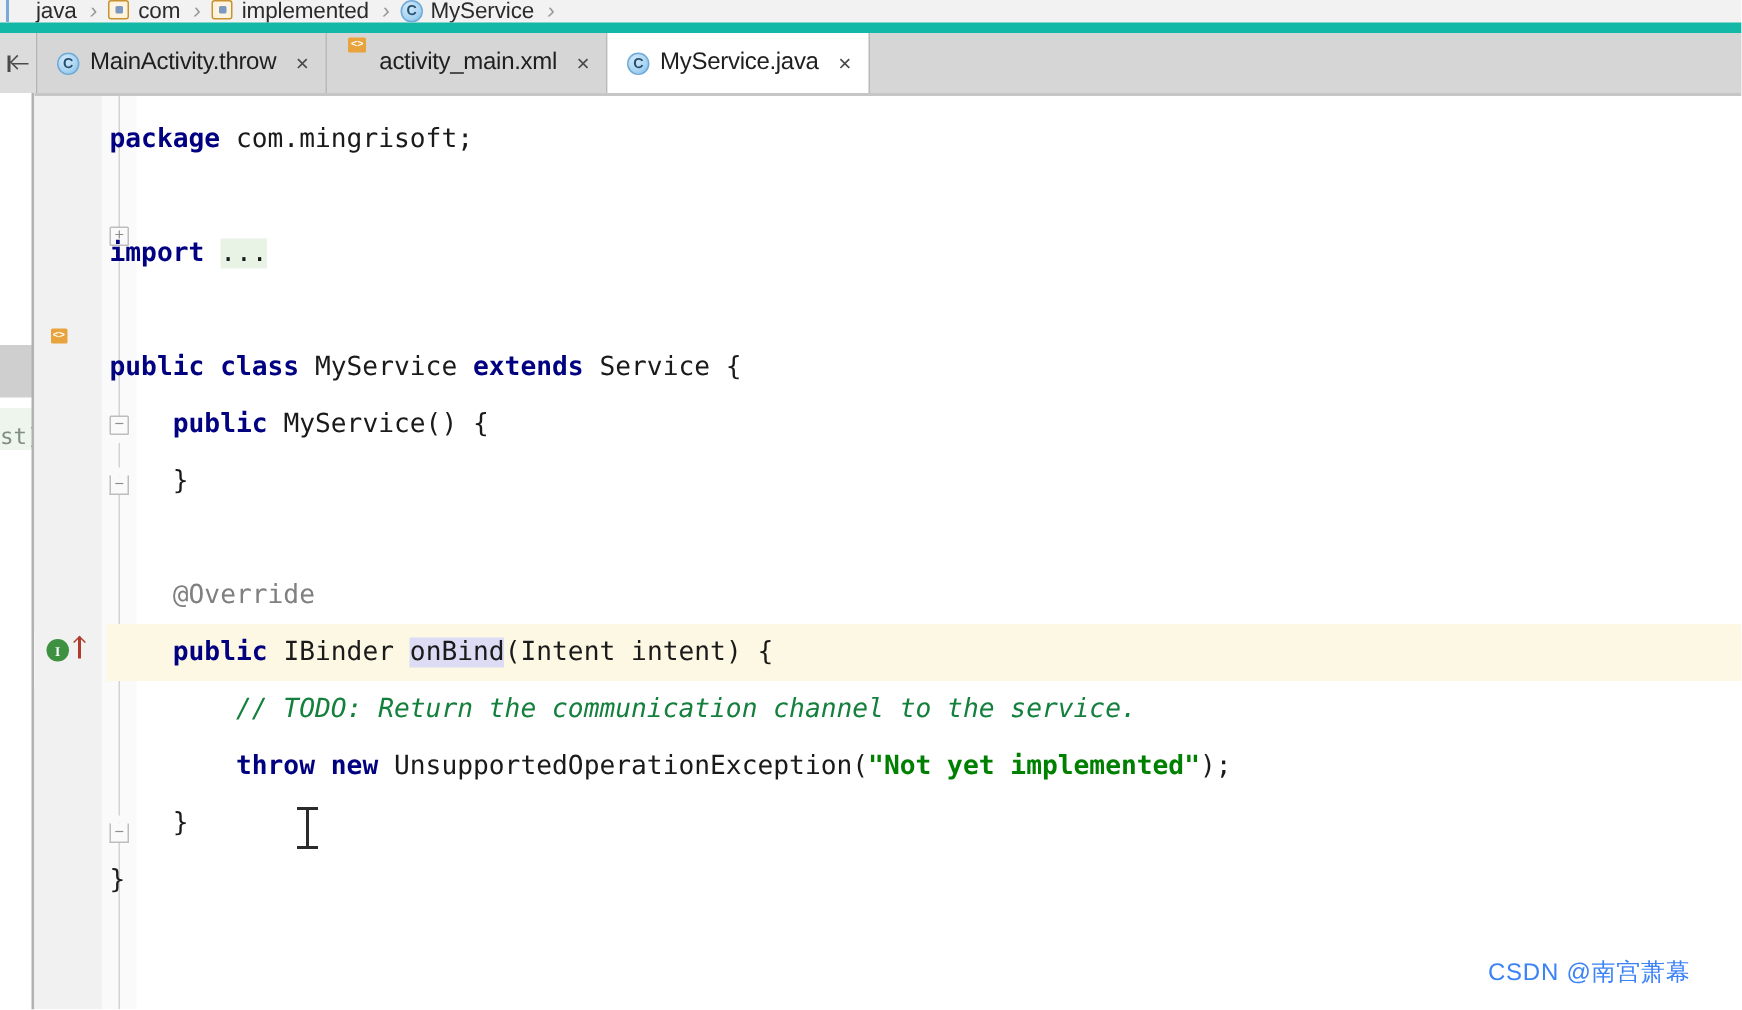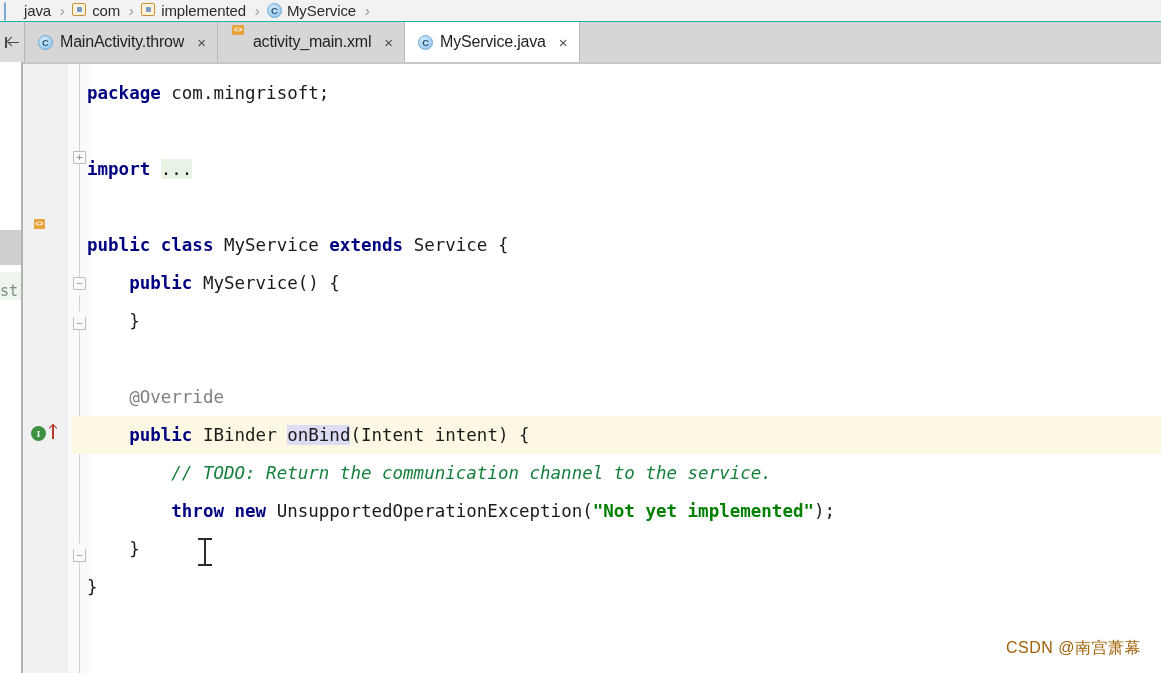--- a/index.html
+++ b/index.html
@@ -8,21 +8,21 @@
     background:#ffffff;
     font-family:"Liberation Sans", sans-serif;
     -webkit-font-smoothing:antialiased;
   }
   .root{position:relative;width:1161px;height:673px;}
 
   
   .breadcrumb{
     position:absolute;left:0;top:0;width:1161px;height:22px;
     background:#f2f2f2;
-    border-bottom:1px solid #14b8a6;
+    border-bottom:7px solid #14b8a6;
     display:flex;align-items:center;
     padding-left:2px;
     box-sizing:border-box;
     overflow:hidden;
   }
   .crumb{display:flex;align-items:center;height:22px;padding:0 2px;}
   .crumb-label{
     font-size:15px;color:#2b2b2b;margin-left:5px;
     font-family:"Liberation Sans", sans-serif;
     white-space:nowrap;letter-spacing:-.1px;
@@ -205,21 +205,21 @@
   
   .code{
     position:absolute;left:48px;top:0;width:1090px;height:611px;
     font-family:"DejaVu Sans Mono", monospace;
     font-size:17.5px;
     line-height:38px;
     white-space:pre;
     color:#1a1a1a;
     letter-spacing:0px;
   }
-  .ln{position:absolute;left:16px;white-space:pre;height:38px;}
+  .ln{position:absolute;left:2px;white-space:pre;height:38px;}
   .kw{color:#000080;font-weight:bold;}
   .str{color:#008000;font-weight:bold;}
   .cmt{color:#15803d;font-style:italic;}
   .anno{color:#808080;}
   .ident{color:#1a1a1a;}
   .hl-import{background:#e8f3e6;}
   .hl-caret{background:#dcdcf5;}
 
   .curline{
     position:absolute;left:0;top:0;width:1090px;height:38px;background:#fdf8e3;
@@ -232,22 +232,22 @@
     position:absolute;left:198px;top:538px;width:14px;height:28px;
   }
   .caret-ibeam:before{
     content:"";position:absolute;left:6px;top:0;width:1.8px;height:28px;background:#2b2b2b;
   }
   .caret-ibeam i{
     position:absolute;left:0;width:14px;height:1.8px;background:#2b2b2b;
   }
 
   .watermark{
-    position:absolute;right:20px;bottom:14px;
-    font-size:16px;color:#a16207;
+    position:absolute;right:34px;bottom:14px;
+    font-size:16px;color:#3b82f6;
     font-family:"Liberation Sans", sans-serif;
     letter-spacing:.5px;white-space:nowrap;
   }
   .topline{
     position:absolute;left:23px;top:62px;width:1138px;height:2px;background:#c6c6c6;
   }
 </style>
 </head>
 <body>
 

